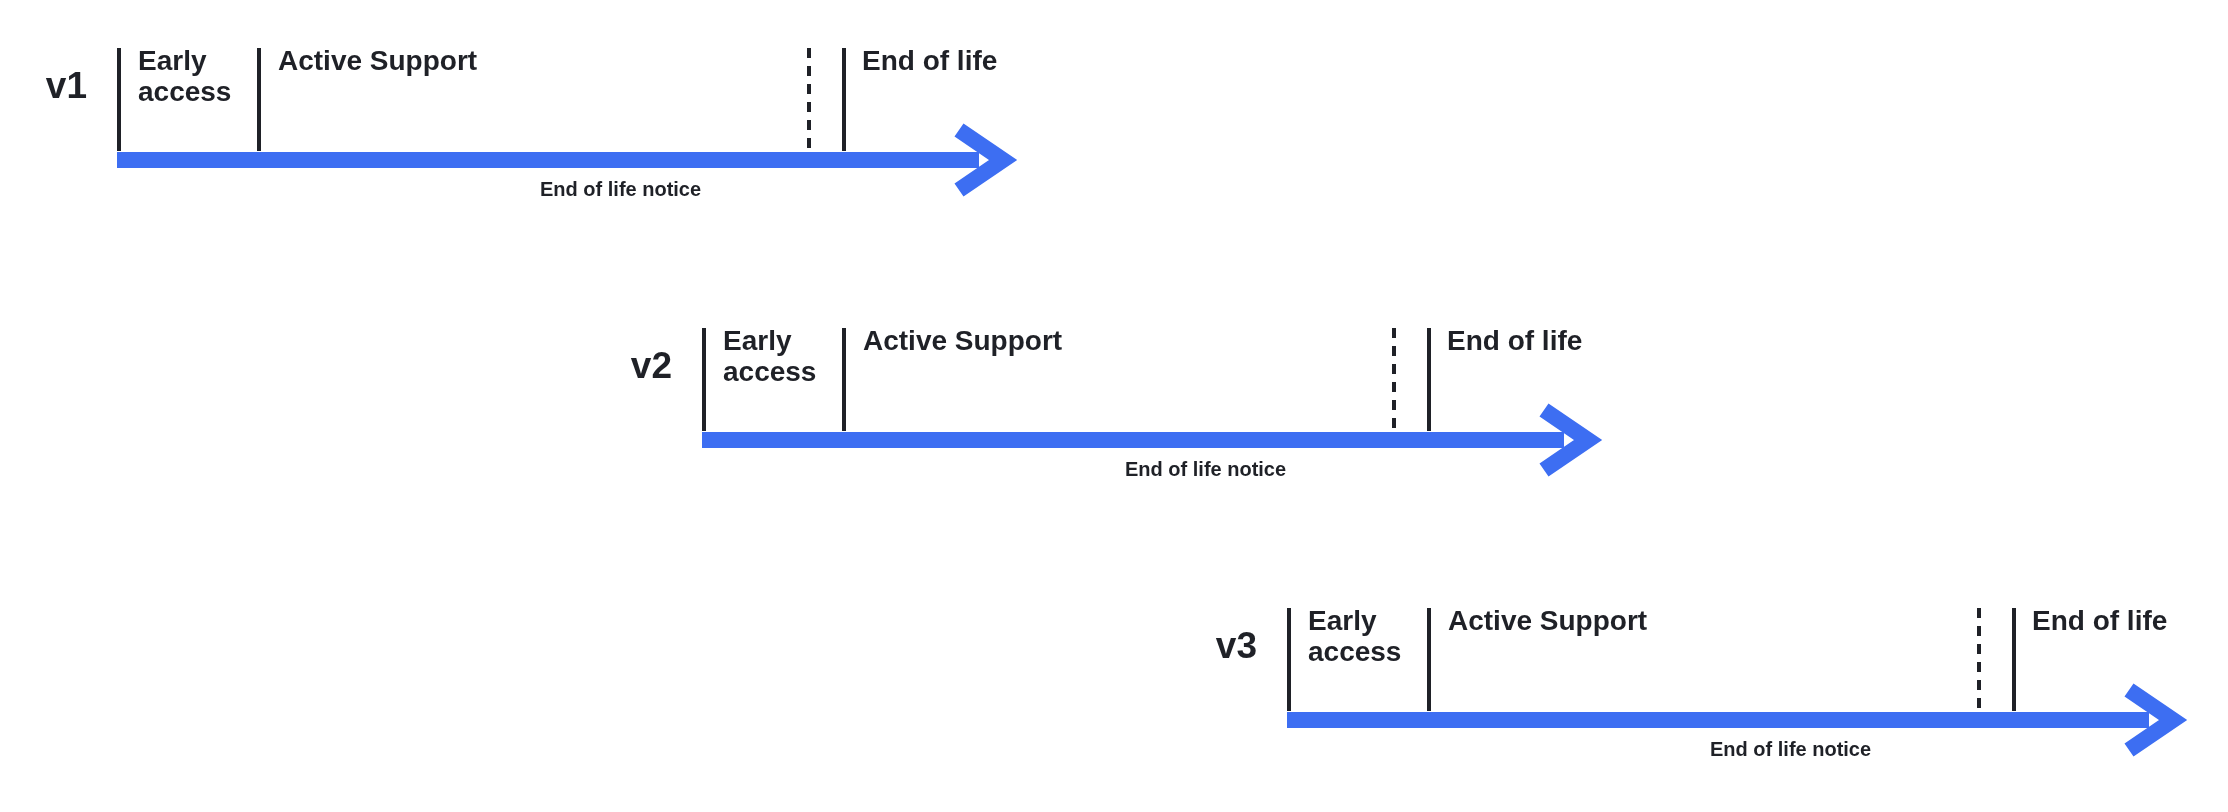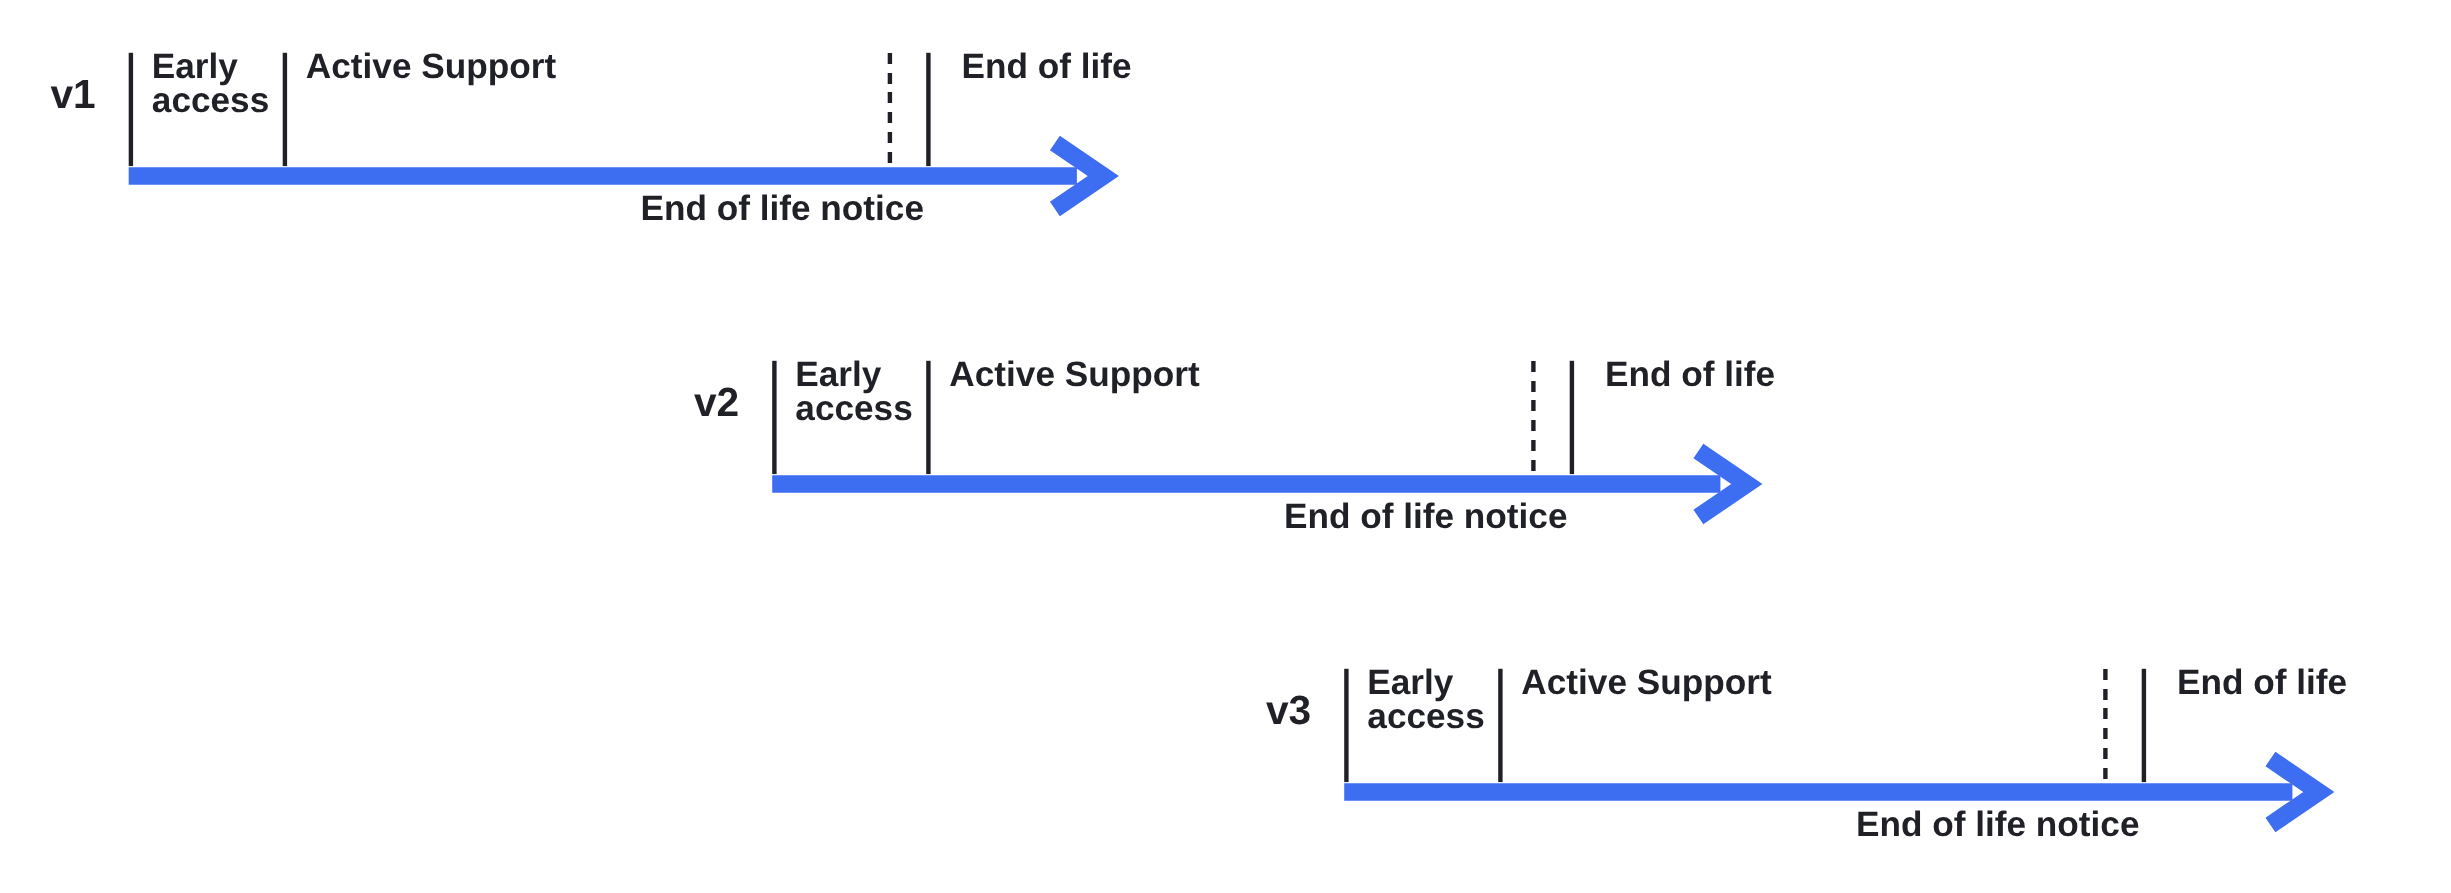--- a/index.html
+++ b/index.html
@@ -17,21 +17,21 @@
   }
   .canvas {
     position: relative;
     width: 2228px; height: 812px;
     background: var(--background);
   }
   
   .row { position: absolute; width: 920px; height: 175px; }
   .row1 { left: 117px; top: 48px; }
   .row2 { left: 702px; top: 328px; padding-left: 32px; }
-  .row3 { left: 1222px; top: 608px; }
+  .row3 { left: 1287px; top: 608px; }
 
   .vlabel {
     position: absolute;
     right: calc(100% + 30px);
     top: 19px;
     font-size: 37px;
     font-weight: 700;
     line-height: 1;
     white-space: nowrap;
   }
@@ -46,41 +46,41 @@
   .tick.t2 { left: 725px; }
   .dashline {
     position: absolute;
     top: 0; left: 690px;
     width: 4px; height: 103px;
     background: repeating-linear-gradient(to bottom, var(--ink) 0 10px, transparent 10px 18px);
   }
   .phase {
     position: absolute;
     top: -3px;
-    font-size: 32px;
+    font-size: 28px;
     font-weight: 700;
     line-height: 31px;
     white-space: nowrap;
   }
   .phase.early { left: 21px; width: 130px; white-space: normal; }
   .phase.active { left: 161px; }
-  .phase.eol { left: 745px; margin-left: 12px; }
+  .phase.eol { left: 745px; }
   .arrow {
     position: absolute;
     left: 0; top: 77px;
     color: var(--accent);
     display: block;
     overflow: visible;
   }
   .notice {
     position: absolute;
     left: 423px; top: 126px;
     width: 300px;
-    text-align: right;
-    font-size: 32px;
+    text-align: left;
+    font-size: 20px;
     font-weight: 700;
     line-height: 31px;
     white-space: nowrap;
   }
 </style>
 </head>
 <body>
 
 <div class="canvas">
 

